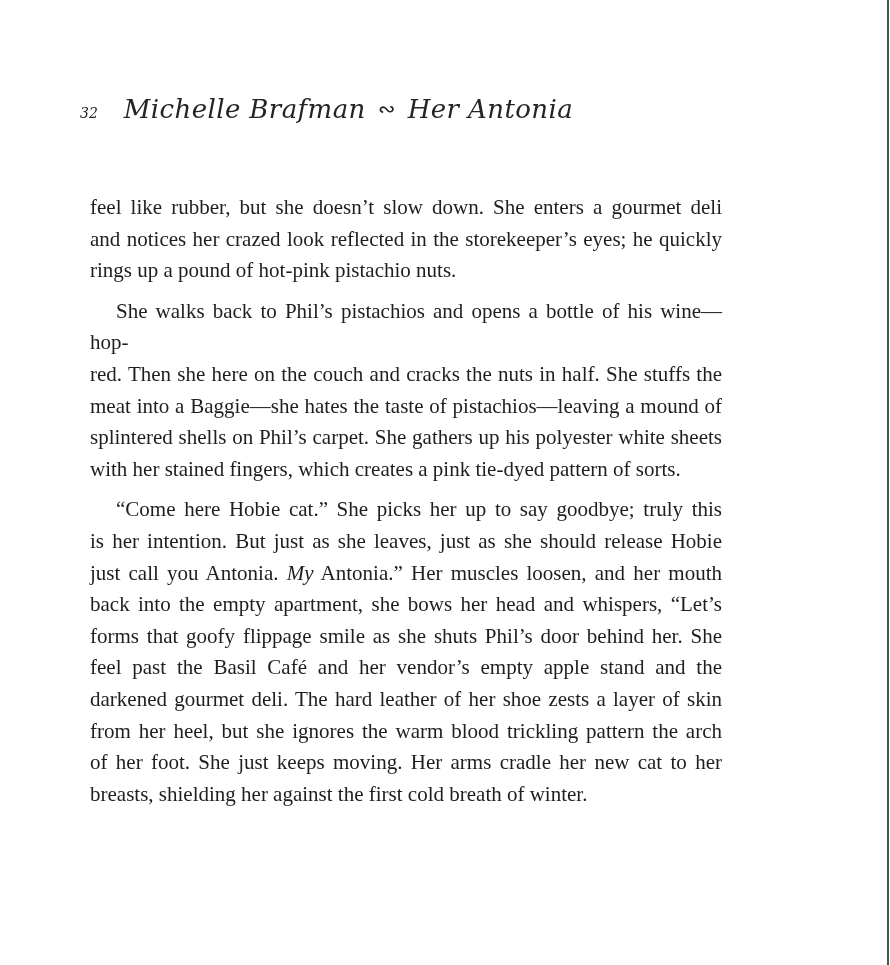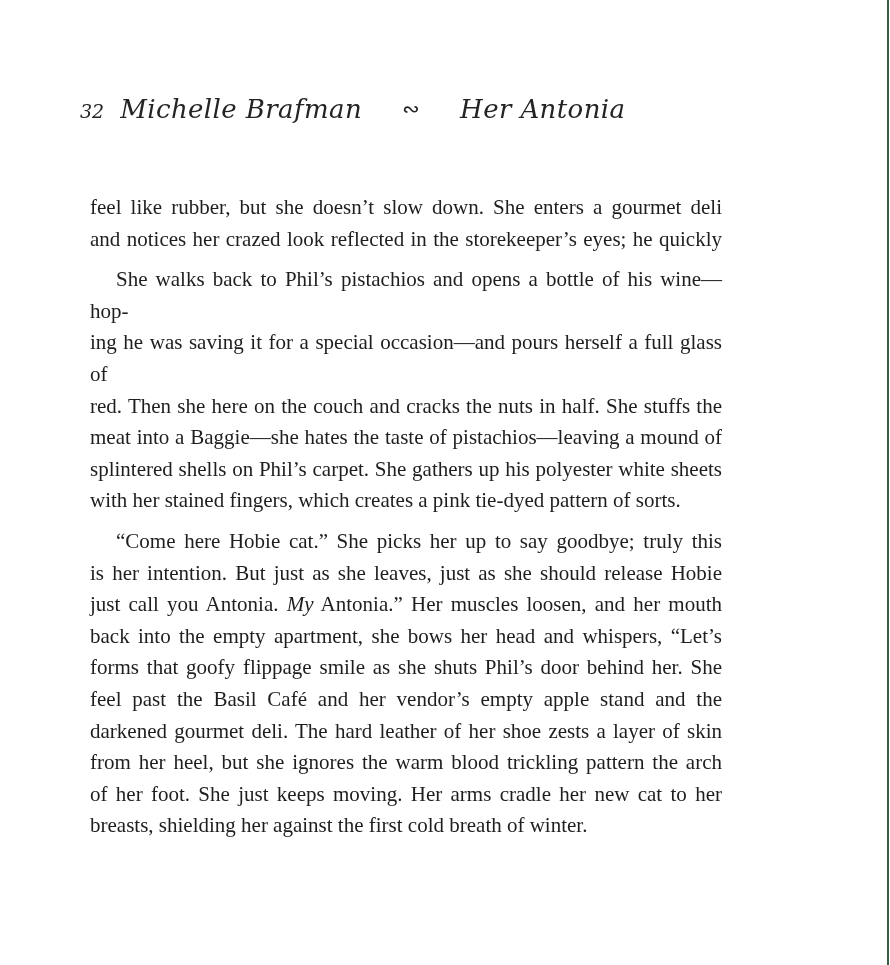--- a/index.html
+++ b/index.html
@@ -32,31 +32,30 @@
     left: 80px;
     top: 94px;
     display: flex;
     align-items: baseline;
     color: #242424;
     white-space: nowrap;
   }
   .page-number {
     font-family: "DejaVu Serif", serif;
     font-style: italic;
-    font-size: 19px;
+    font-size: 14px;
   }
   .header-title {
-    margin-left: 16px;
+    margin-left: 26px;
     font-family: "DejaVu Serif", serif;
     font-style: italic;
     font-size: 26px;
     letter-spacing: 0.4px;
     display: flex;
     align-items: baseline;
-    gap: 28px;
   }
   .ornament {
     font-family: "DejaVu Sans", sans-serif;
     font-style: normal;
     font-size: 21px;
     margin: 0 12px;
     position: relative;
     top: -2px;
   }
   .body-text {
@@ -91,24 +90,24 @@
       <span>Michelle Brafman</span>
       <span class="ornament">∾</span>
       <span>Her Antonia</span>
     </span>
   </div>
 
   <div class="body-text">
       <div class="para">
         <div class="line">feel like rubber, but she doesn’t slow down. She enters a gourmet deli</div>
         <div class="line">and notices her crazed look reflected in the storekeeper’s eyes; he quickly</div>
+        <div class="line last">rings up a pound of hot-pink pistachio nuts.</div>
       </div>
       <div class="para">
         <div class="line indent">She walks back to Phil’s pistachios and opens a bottle of his wine—hop-</div>
-        <div class="line">ing he was saving it for a special occasion—and pours herself a full glass of</div>
         <div class="line">red. Then she here on the couch and cracks the nuts in half. She stuffs the</div>
         <div class="line">meat into a Baggie—she hates the taste of pistachios—leaving a mound of</div>
         <div class="line">splintered shells on Phil’s carpet. She gathers up his polyester white sheets</div>
         <div class="line last">with her stained fingers, which creates a pink tie-dyed pattern of sorts.</div>
       </div>
       <div class="para">
         <div class="line indent">“Come here Hobie cat.” She picks her up to say goodbye; truly this</div>
         <div class="line">is her intention. But just as she leaves, just as she should release Hobie</div>
         <div class="line">just call you Antonia. <i>My</i> Antonia.” Her muscles loosen, and her mouth</div>
         <div class="line">back into the empty apartment, she bows her head and whispers, “Let’s</div>

